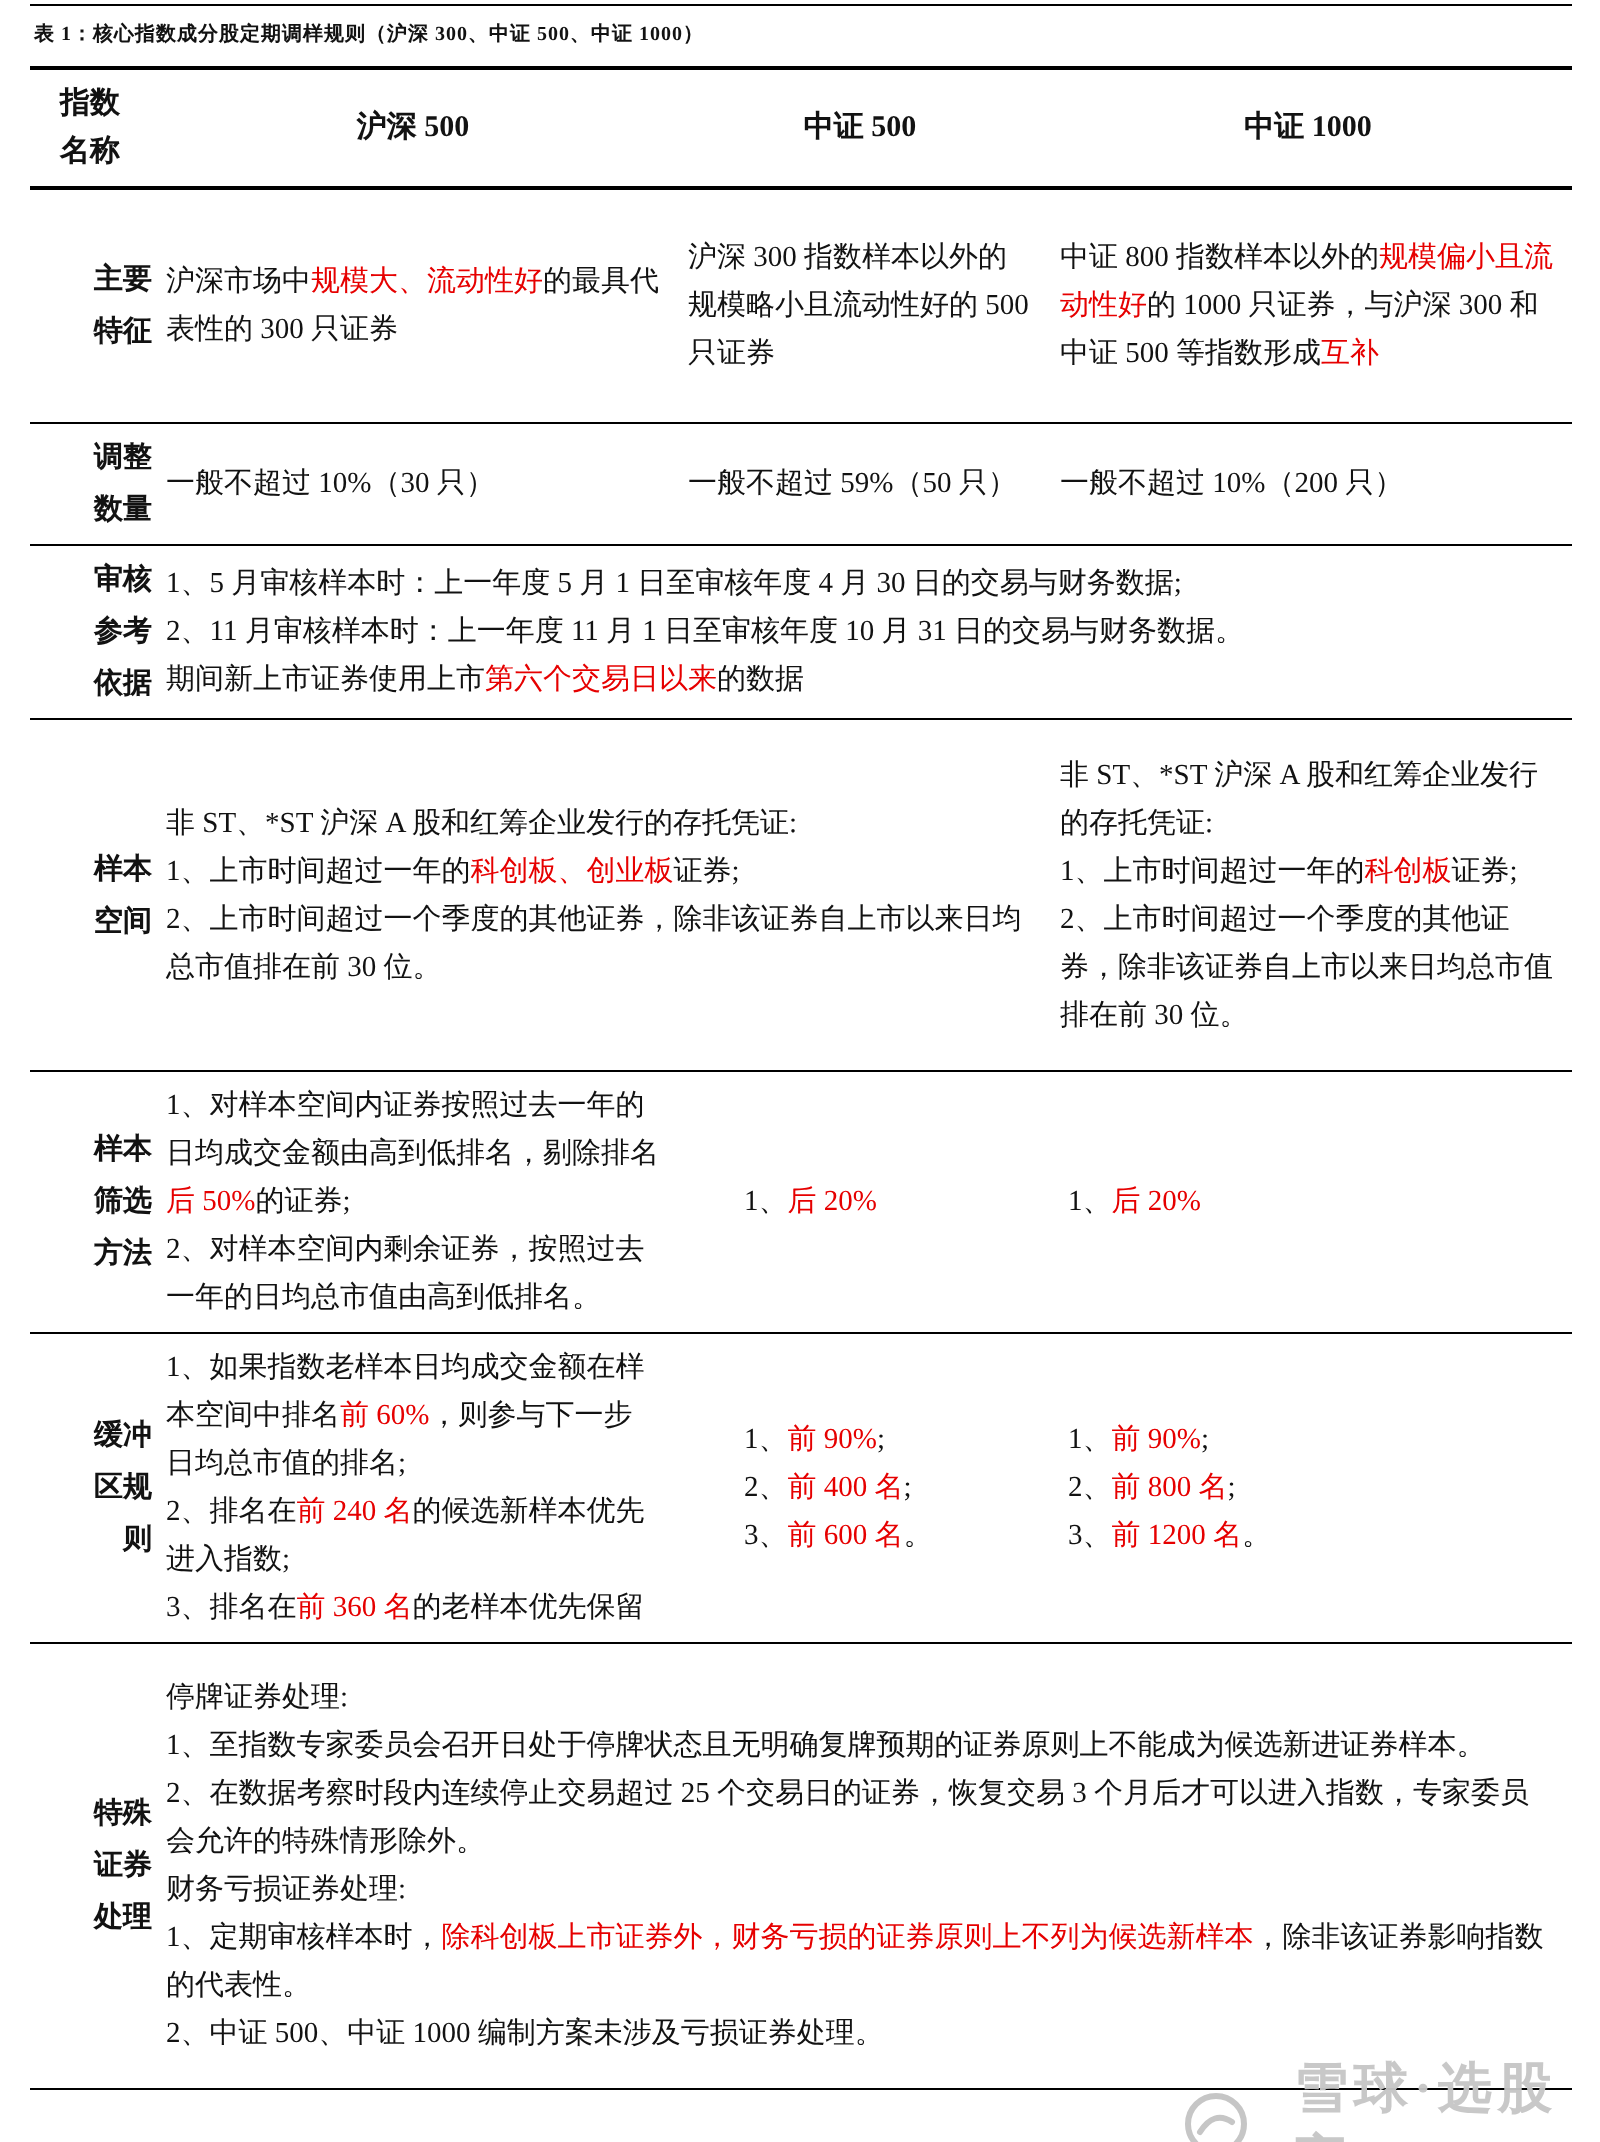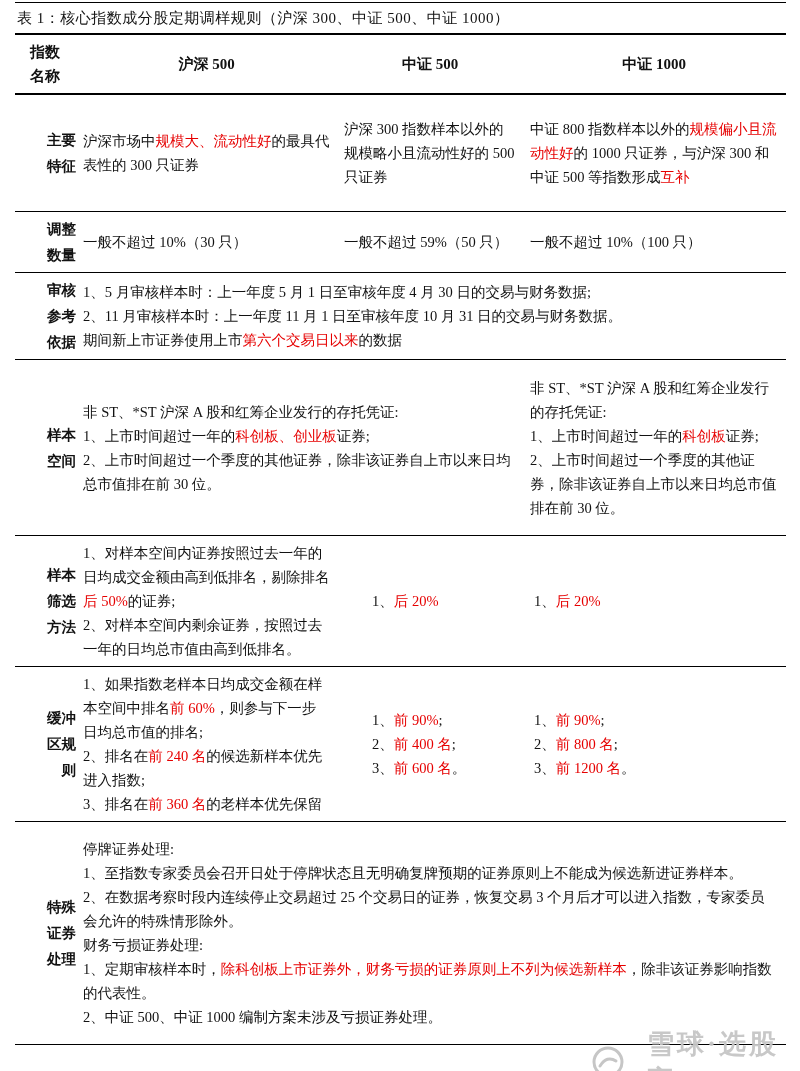--- a/index.html
+++ b/index.html
@@ -4,21 +4,21 @@
 <style>
   html,body { margin:0; padding:0; background:#ffffff; }
   .page {
     width:800px; height:1071px; position:relative; background:#fff;
     font-family:"Liberation Serif","DejaVu Serif",serif;
     color:var(--text,#111); overflow:hidden;
   }
   .inner { padding:2px 14px 0 15px; }
   .title {
     border-top:1px solid #000; border-bottom:2.5px solid #000;
-    font-weight:normal; font-size:15px; line-height:26px; padding:2px 2px 2px 2px;
+    font-weight:bold; font-size:10px; line-height:26px; padding:2px 2px 2px 2px;
     letter-spacing:0.5px;
   }
   table { border-collapse:collapse; table-layout:fixed; width:771px; }
   td, th {
     border-bottom:1.5px solid #000;
     vertical-align:middle; font-size:14.5px; line-height:24px;
     white-space:pre-line; padding:5px 8px 5px 6px; text-align:left;
     font-weight:normal; word-break:break-all;
   }
   tr.header-row th { border-bottom:2px solid #000; text-align:center; font-weight:bold; font-size:15px; }
@@ -68,21 +68,21 @@
         <td><span>沪深 300 指数样本以外的规模略小且流动性好的 500 只证券</span></td>
         <td><span>中证 800 指数样本以外的</span><span class="red">规模偏小且流动性好</span><span>的 1000 只证券，与沪深 300 和中证 500 等指数形成</span><span class="red">互补</span></td>
       </tr>
 
 
       <tr class="row-quantity">
         <td class="label" style="height:41px">调整
 数量</td>
         <td class="center">一般不超过 10%（30 只）</td>
         <td class="center">一般不超过 59%（50 只）</td>
-        <td class="center">一般不超过 10%（100 只）</td>
+        <td class="center">一般不超过 10%（200 只）</td>
       </tr>
 
       <tr class="row-review">
         <td class="label" style="height:71px">审核
 参考
 依据</td>
         <td class="main" colspan="3"><span>1、5 月审核样本时：上一年度 5 月 1 日至审核年度 4 月 30 日的交易与财务数据;
 2、11 月审核样本时：上一年度 11 月 1 日至审核年度 10 月 31 日的交易与财务数据。
 期间新上市证券使用上市</span><span class="red">第六个交易日以来</span><span>的数据</span></td>
       </tr>

